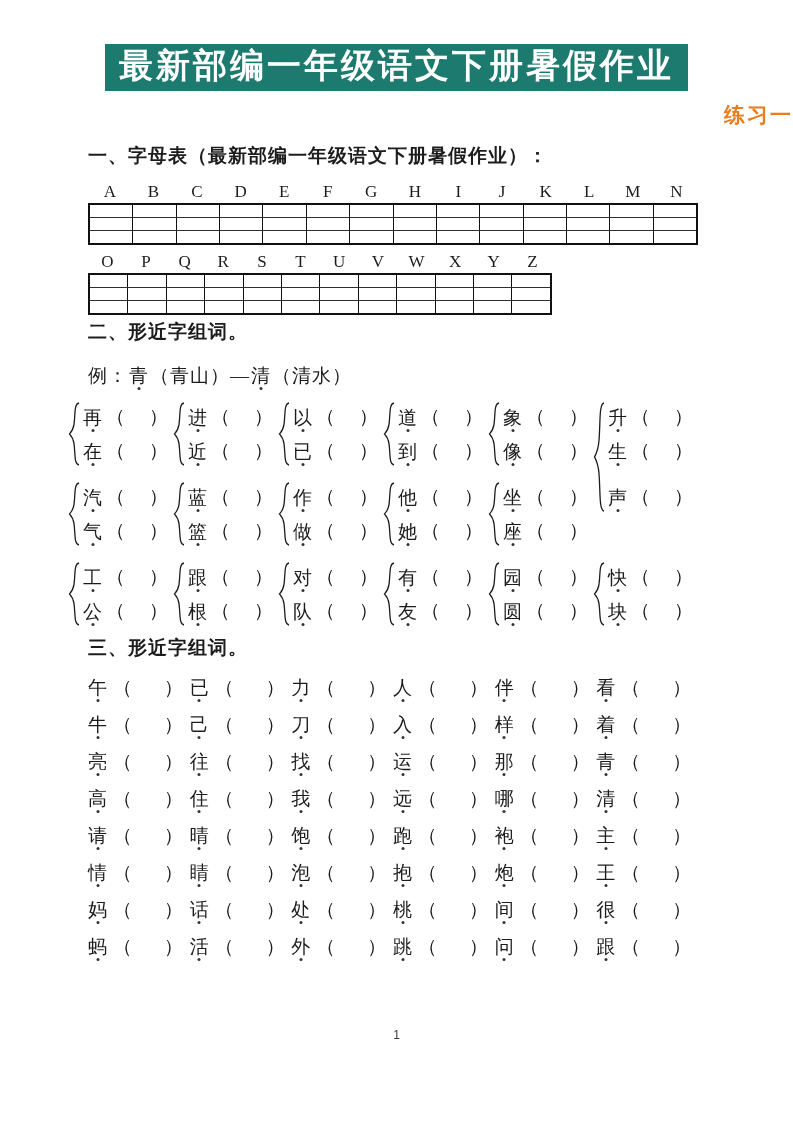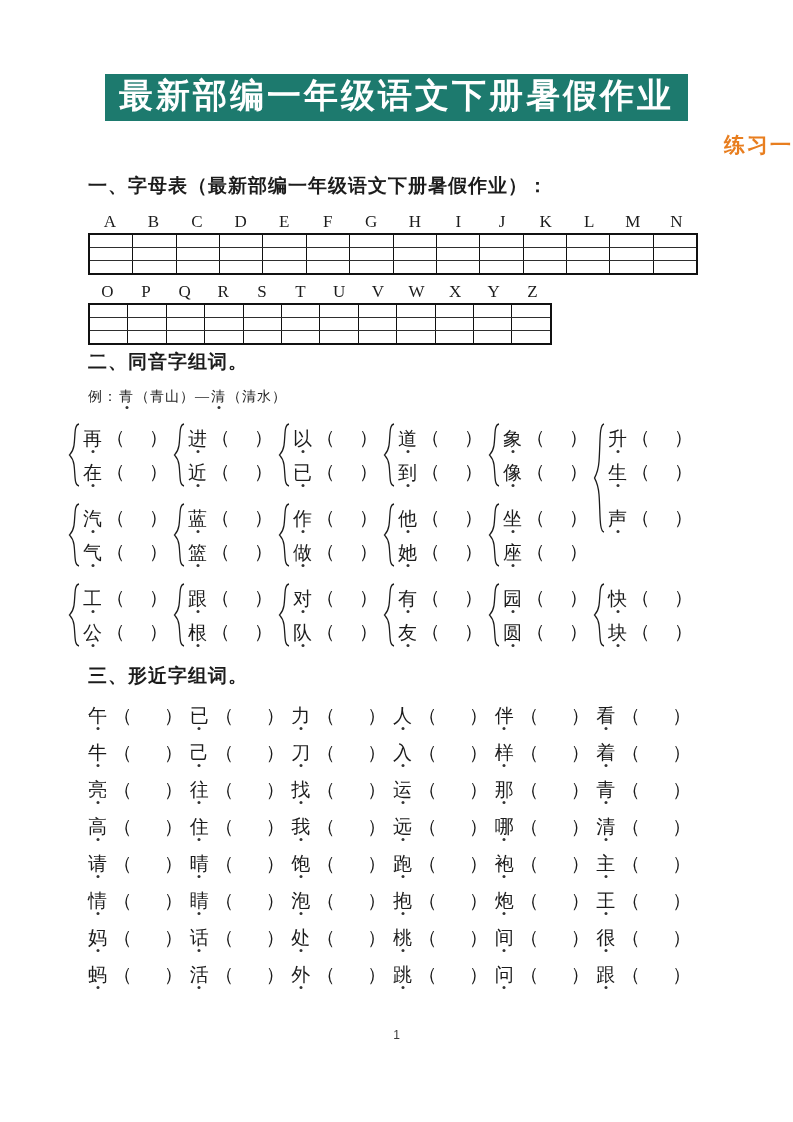--- a/index.html
+++ b/index.html
@@ -1,44 +1,44 @@
 <!DOCTYPE html>
 <html style="--title-bg: #1d7a6e; --title-fg: #ffffff; --subtitle: #e87e1f;"><head>
 <meta charset="utf-8">
 <style>
   html,body{margin:0;padding:0;background:#fff;}
   .page{
     width:793px;height:1122px;margin:0 auto;background:#fff;position:relative;
     overflow:hidden;font-family:"Liberation Serif","DejaVu Serif",serif;color:#1c1c1c;
   }
-  .title-wrap{padding-top:74px;text-align:center;}
+  .title-wrap{padding-top:44px;text-align:center;}
   .title-banner{
     display:inline-block;background:var(--title-bg,#1d7a6e);color:var(--title-fg,#ffffff);
     font-size:34px;font-weight:bold;letter-spacing:3px;padding:3px 14px 7px 14px;line-height:1.1;
   }
   .subtitle{margin-top:10px;text-align:right;color:var(--subtitle,#e87e1f);
     font-size:21px;font-weight:bold;letter-spacing:2px;font-family:"Liberation Sans","DejaVu Sans",sans-serif;}
   .content{margin:0 95px 0 88px;}
   .sec-heading{font-size:19px;font-weight:bold;letter-spacing:1px;line-height:22px;margin:0;}
   .h1{margin-top:16px;}
   .h2{margin-top:6px;}
-  .h3{margin-top:16px;}
+  .h3{margin-top:9px;}
   
   .letter-row{display:flex;margin-top:14px;height:22px;}
   .letter-row.r2{margin-top:6px;}
   .letter-row span{flex:1 1 0;text-align:center;font-size:17px;line-height:22px;}
   .fourline-grid{position:relative;display:flex;height:42px;border:2px solid #111;box-sizing:border-box;}
   .fourline-grid::before,.fourline-grid::after{content:"";position:absolute;left:0;right:0;height:1px;background:#2e2e2e;}
   .fourline-grid::before{top:12px;}
   .fourline-grid::after{top:25px;}
   .grid-cell{flex:1 1 0;border-right:1px solid #111;}
   .grid-cell:last-child{border-right:none;}
   .w76{width:76%;}
   
-  .example-line{margin-top:12px;font-size:14px;letter-spacing:1px;line-height:24px;height:24px;}
+  .example-line{margin-top:21px;font-size:19px;letter-spacing:1px;line-height:24px;height:24px;}
   
   .ty-block{margin-left:-20px;margin-top:12px;width:650px;}
   .ty-row{display:flex;height:68px;margin-bottom:12px;}
   .ty-row:last-child{margin-bottom:0;}
   .ty-slot{flex:0 0 105px;overflow:visible;}
   .ty-group{display:flex;align-items:center;}
   .ty-brace{flex:0 0 12px;}
   .ty-col{margin-left:3px;}
   .ty-line{display:flex;align-items:center;height:34px;font-size:19px;white-space:nowrap;}
   .ty-line .zi{margin-right:4px;}
@@ -128,21 +128,21 @@
         <div class="grid-cell"></div>
         <div class="grid-cell"></div>
         <div class="grid-cell"></div>
         <div class="grid-cell"></div>
         <div class="grid-cell"></div>
         <div class="grid-cell"></div>
         <div class="grid-cell"></div>
         <div class="grid-cell"></div>
       </div>
 
-    <div class="sec-heading h2">二、同音字组词。</div>
+    <div class="sec-heading h2">二、形近字组词。</div>
     <div class="example-line"><span>例：</span><span class="zi">青</span><span>（青山）—</span><span class="zi">清</span><span>（清水）</span></div>
 
     <div class="ty-block">
         <div class="ty-row">
           <div class="ty-slot">
             <div class="ty-group">
               <svg width="12" height="64" viewBox="0 0 12 64" class="ty-brace">
                 <path d="M11 1 C6 2 7.5 11.2 6 22.4 C5.2 28.16 3 30.4 1.5 32 C3 33.6 5.2 35.84 6 41.6 C7.5 52.8 6 62 11 63" fill="none" stroke="#1c1c1c" stroke-width="1.3"></path>
               </svg>
               <div class="ty-col">

